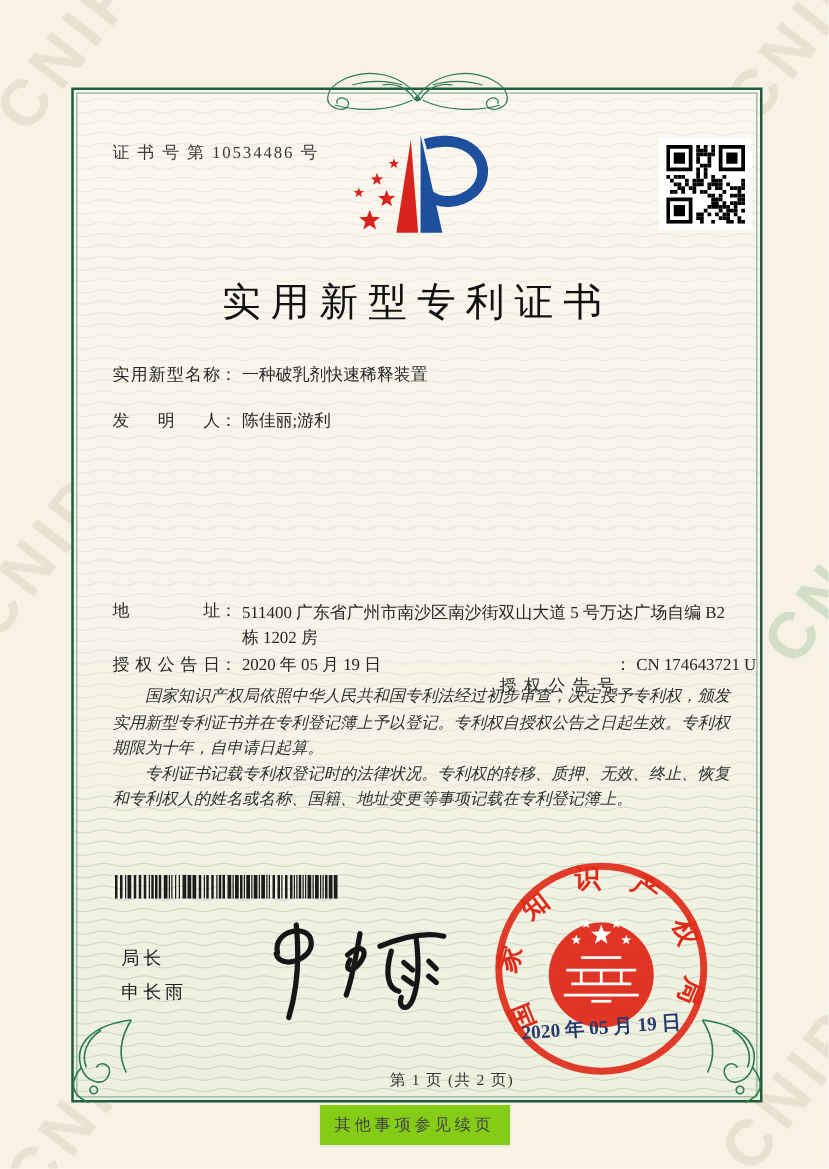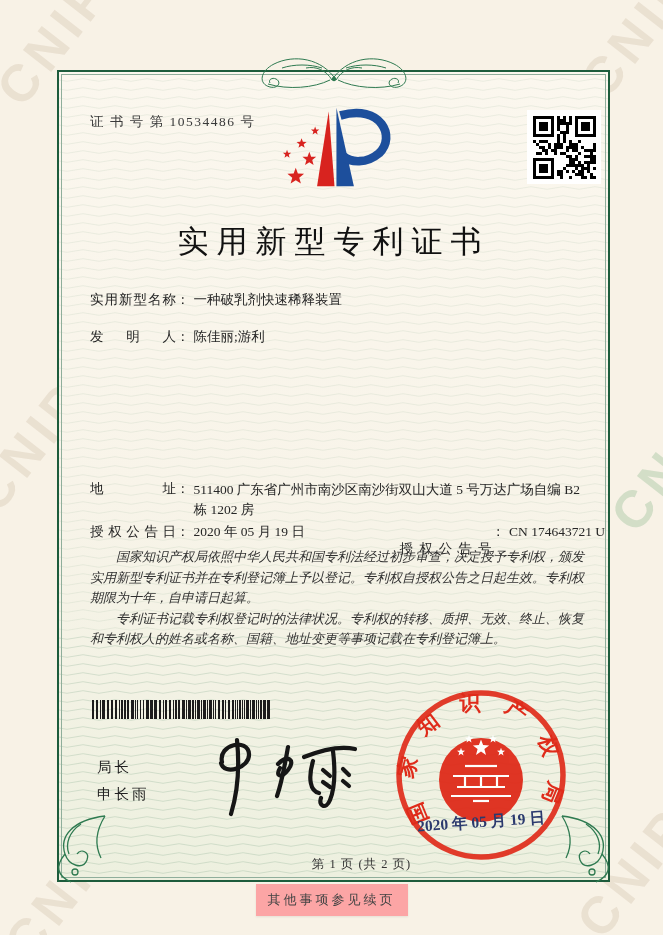--- a/index.html
+++ b/index.html
@@ -48,21 +48,21 @@
   .paras p{margin:0;text-indent:2em;}
   
   .barcode{position:absolute;left:33px;top:628px;width:180px;height:19px;}
   .signer{position:absolute;left:38px;top:682px;font-family:"Liberation Sans","DejaVu Sans",sans-serif;
           font-size:14.5px;letter-spacing:3px;color:#222;line-height:27px;font-weight:400;}
   .signature{position:absolute;left:133px;top:658px;width:170px;height:95px;}
   .seal{position:absolute;left:331px;top:616px;width:182px;height:178px;}
   .page-info{position:absolute;left:0;top:784px;width:100%;text-align:center;
              font-size:12.5px;letter-spacing:1px;color:#333;margin-left:28px;}
   .footer-tab{position:absolute;left:50%;top:884px;transform:translateX(-50%);
-              background:#fca5a5;padding:7px 12px;font-size:13px;letter-spacing:3px;color:#444;
+              background:#84cc16;padding:7px 12px;font-size:13px;letter-spacing:3px;color:#444;
               box-shadow:0 1px 2px rgba(0,0,0,0.08);}
   .ornament-top{position:absolute;left:180px;top:-20px;width:190px;height:42px;}
   .corner{position:absolute;width:70px;height:76px;}
   .corner-l{left:-18px;top:738px;}
   .corner-r{left:497px;top:738px;transform:scaleX(-1);}
 </style>
 </head>
 <body>
 
 <div class="page">

